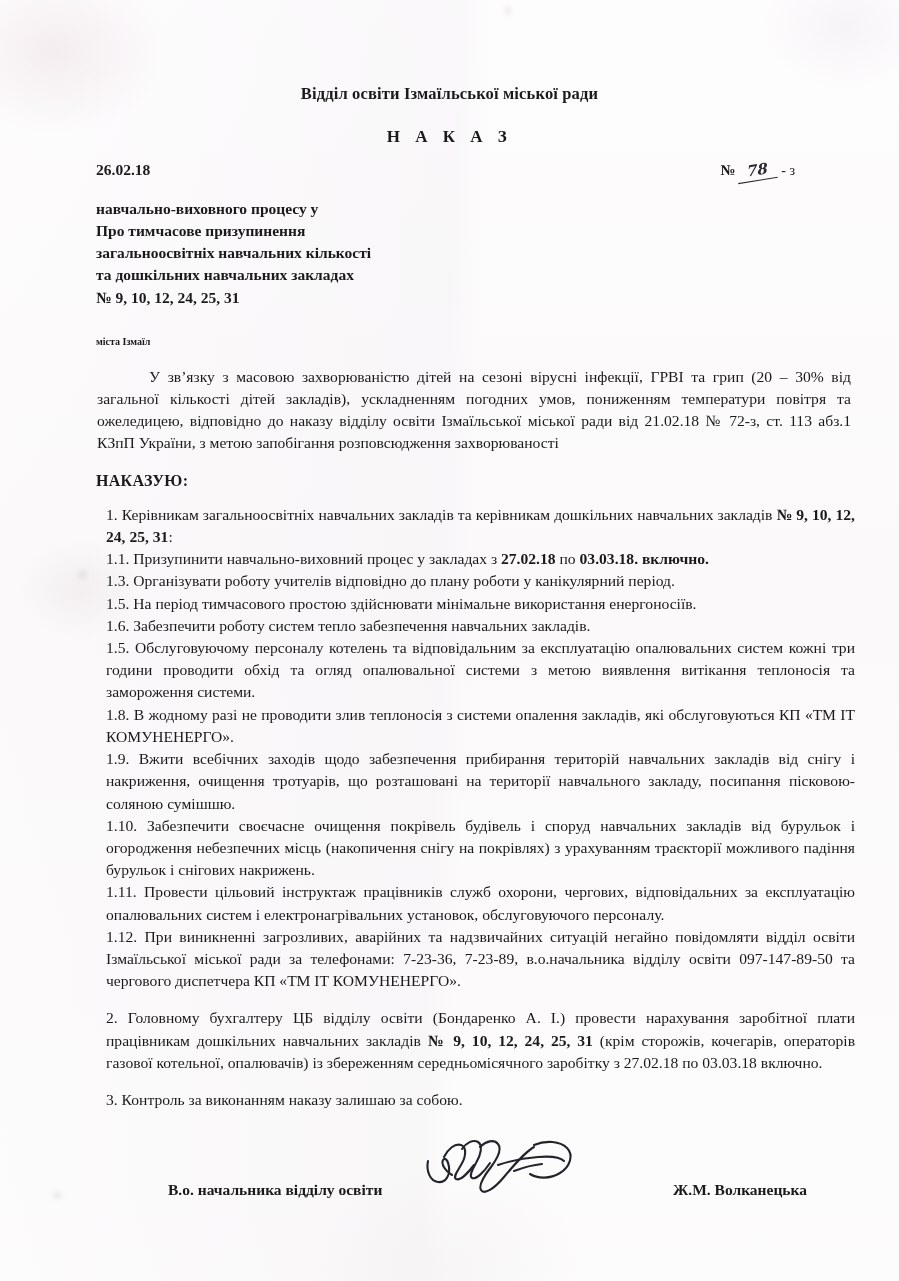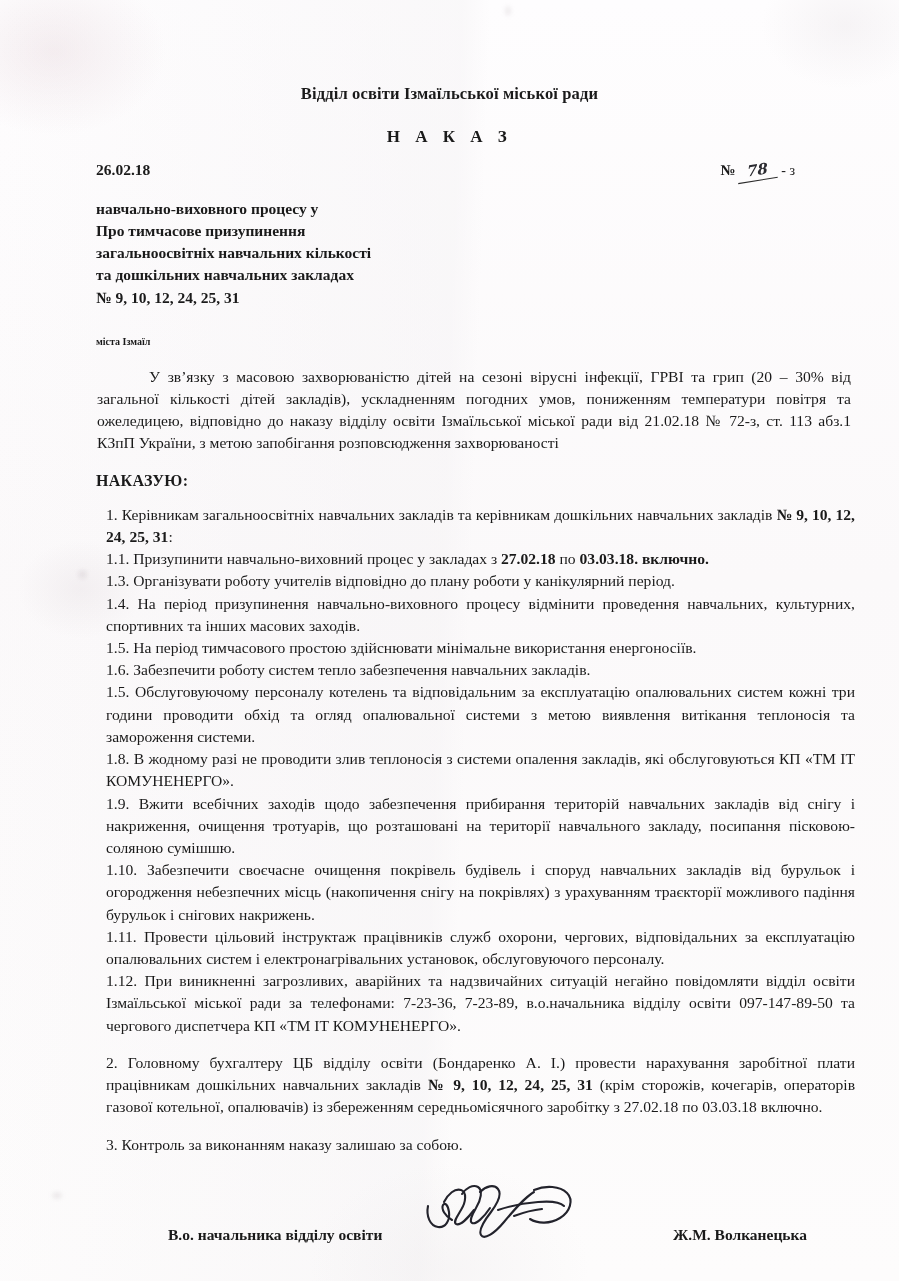--- a/index.html
+++ b/index.html
@@ -235,21 +235,20 @@
 
   <div class="items">
 
     <p class="just"><span>1. Керівникам загальноосвітніх навчальних закладів та керівникам дошкільних навчальних закладів </span><b>№ 9, 10, 12, 24, 25, 31</b><span>:</span></p>
 
     <p class="just"><span>1.1. Призупинити навчально-виховний процес у закладах з </span><b class="dt">27.02.18</b><span> по </span><b class="dt">03.03.18.</b><b> включно.</b></p>
 
 
     <p class="just"><span>1.3.</span> <span>Організувати роботу учителів відповідно до плану роботи  у канікулярний період.</span></p>
 
-    <p class="just"><span>1.4.</span> <span>На період призупинення навчально-виховного процесу відмінити проведення навчальних, культурних, спортивних та інших масових заходів.</span></p>
 
     <p class="just"><span>1.5.</span> <span>На період тимчасового простою здійснювати мінімальне використання енергоносіїв.</span></p>
 
     <p class="just"><span>1.6.</span> <span>Забезпечити роботу систем тепло забезпечення навчальних закладів.</span></p>
 
     <p class="just"><span>1.5.</span> <span>Обслуговуючому персоналу котелень та відповідальним за експлуатацію опалювальних систем кожні три години проводити обхід та огляд опалювальної системи з метою виявлення витікання теплоносія та замороження системи.</span></p>
 
     <p class="just"><span>1.8.</span> <span>В жодному разі не проводити злив теплоносія з системи опалення закладів, які обслуговуються КП «ТМ ІТ КОМУНЕНЕРГО».</span></p>
 
     <p class="just"><span>1.9.</span> <span>Вжити всебічних заходів щодо забезпечення прибирання територій навчальних закладів від снігу і накриження, очищення тротуарів, що розташовані на території навчального закладу, посипання пісковою-соляною сумішшю.</span></p>

